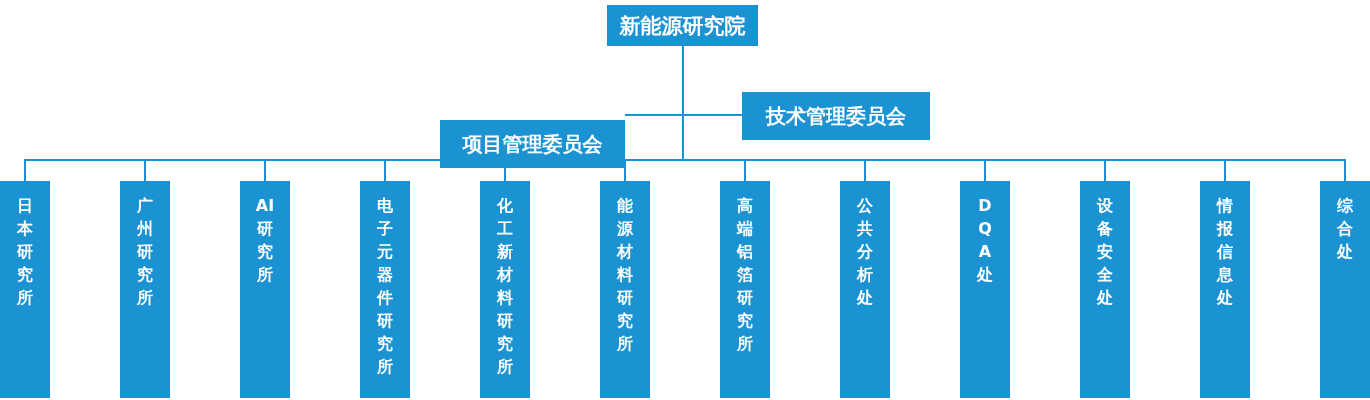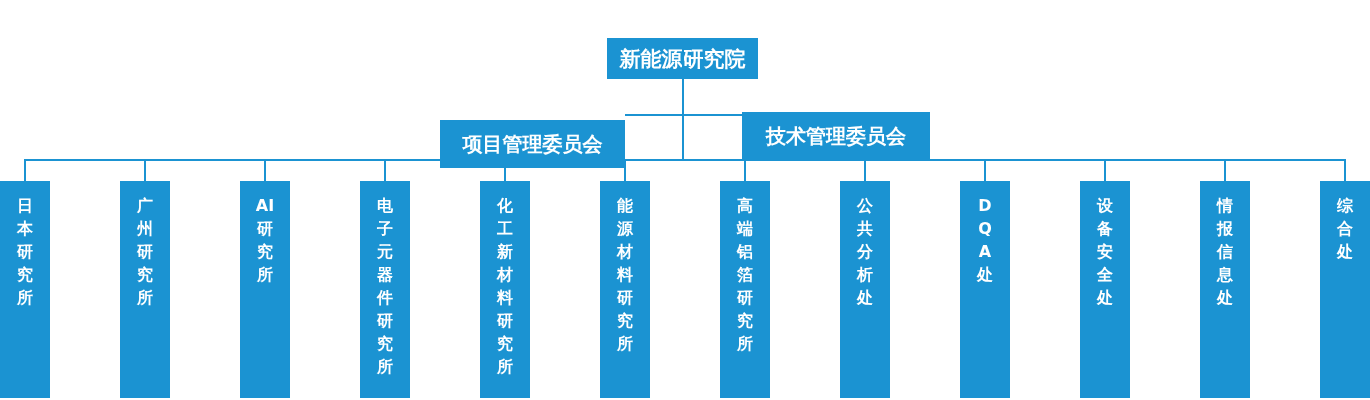--- a/index.html
+++ b/index.html
@@ -15,24 +15,24 @@
   .box {
     position: absolute;
     background: var(--blue);
     color: var(--text);
     font-weight: bold;
     display: flex;
     align-items: center;
     justify-content: center;
     white-space: nowrap;
   }
-  .root-box   { left: 607px; top: 5px;  width: 151px; height: 41px; font-size: 21px; margin-top: 33px; }
+  .root-box   { left: 607px; top: 5px;  width: 151px; height: 41px; font-size: 21px; }
   .committee  { top: 92px; height: 48px; font-size: 20px; }
   .committee.c-left  { left: 440px; width: 185px; margin-top: 28px; }
-  .committee.c-right { left: 742px; width: 188px; margin-top: 20px; }
+  .committee.c-right { left: 742px; width: 188px; }
   .line { position: absolute; background: var(--blue); }
   .trunk          { left: 682px; top: 46px;  width: 2px;    height: 115px; }
   .committee-link { left: 625px; top: 114px; width: 117px;  height: 2px;  }
   .mainline       { left: 24px;  top: 159px; width: 1322px; height: 2px;  }
   .children {
     position: absolute;
     left: 0; top: 159px;
     width: 1370px;
     display: flex;
     justify-content: space-between;

